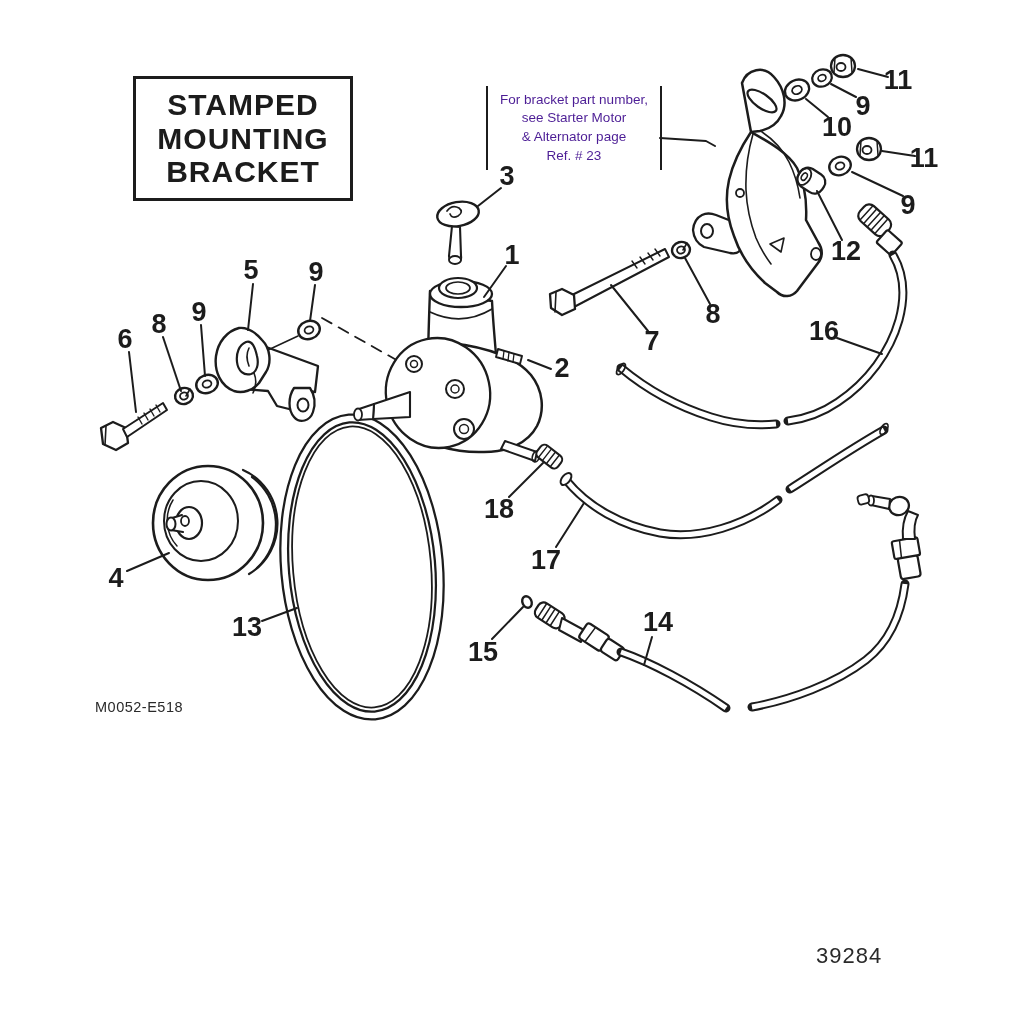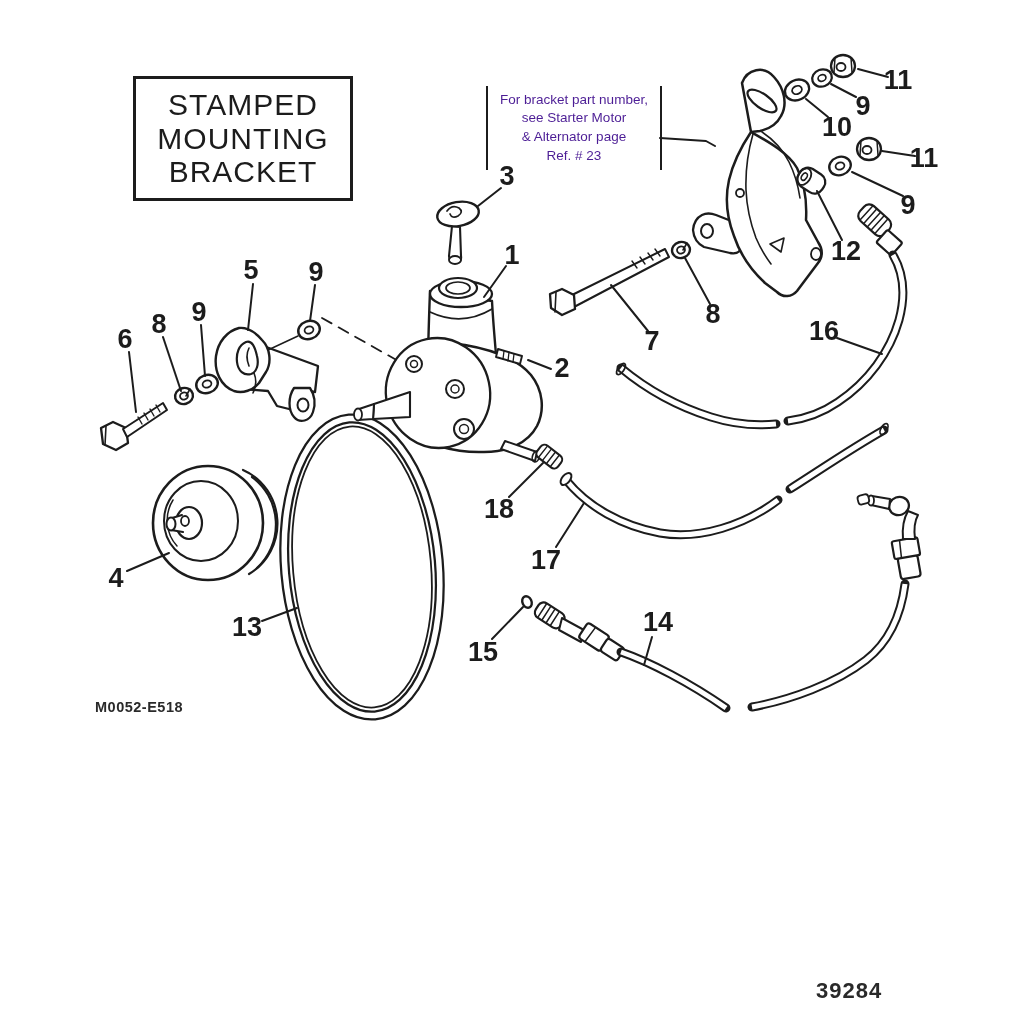--- a/index.html
+++ b/index.html
@@ -5,36 +5,36 @@
   html,body{margin:0;padding:0;background:#fff;}
   #canvas{
     position:relative;width:1014px;height:1012px;background:#ffffff;
     font-family:"Liberation Sans",sans-serif;overflow:hidden;
   }
   #art{position:absolute;left:0;top:0;}
   .box-stamped{
     position:absolute;left:133px;top:76px;width:214px;height:119px;
     border:3px solid #1c1c1c;
     display:flex;align-items:center;justify-content:center;text-align:center;
-    font-weight:normal;font-size:30px;line-height:1.12;letter-spacing:1px;
+    font-weight:bold;font-size:30px;line-height:1.12;letter-spacing:1px;
     color:#1c1c1c;white-space:pre-line;
   }
   .box-note{
     position:absolute;left:486px;top:86px;width:172px;height:84px;
     border-left:2.5px solid #1c1c1c;border-right:2.5px solid #1c1c1c;
     display:flex;align-items:center;justify-content:center;text-align:center;
     font-size:13.5px;line-height:1.38;color:#4c1d95;white-space:pre-line;
   }
   .code{
     position:absolute;left:95px;top:699px;
-    font-size:14.5px;font-weight:bold;letter-spacing:.5px;color:#2a2a2a;
+    font-size:14.5px;font-weight:normal;letter-spacing:.5px;color:#2a2a2a;
   }
   .fignum{
-    position:absolute;left:816px;top:978px;
-    font-size:22px;font-weight:bold;letter-spacing:1px;color:#2a2a2a;
+    position:absolute;left:816px;top:943px;
+    font-size:22px;font-weight:normal;letter-spacing:1px;color:#2a2a2a;
   }
 </style>
 </head>
 <body>
 
 <div id="canvas">
 
 <svg id="art" width="1014" height="1012" viewBox="0 0 1014 1012" stroke="#1c1c1c" fill="none" stroke-width="2.4" stroke-linejoin="round" stroke-linecap="round">
 
   <g transform="rotate(-5 362 567)">

